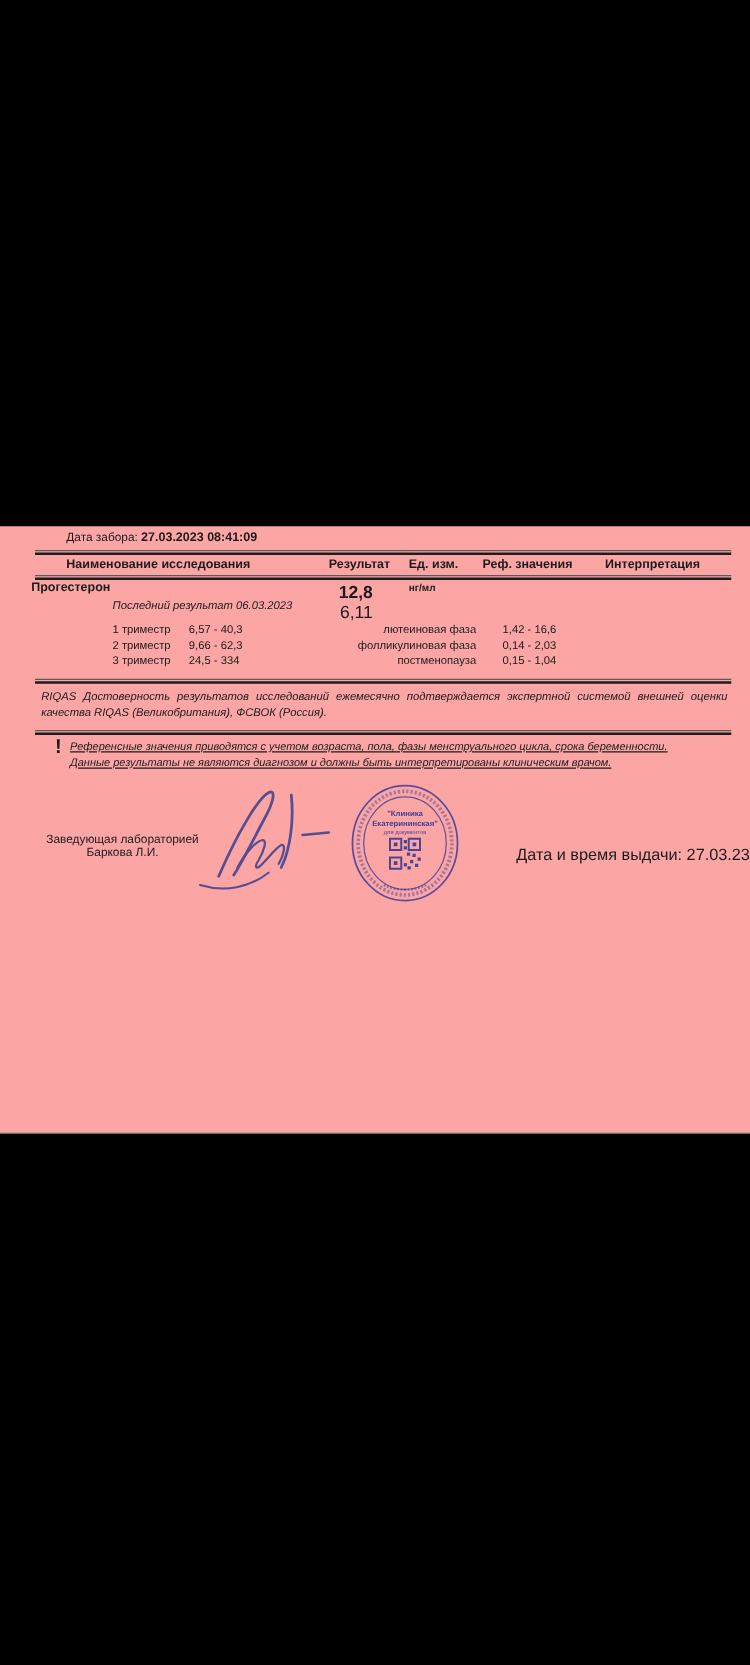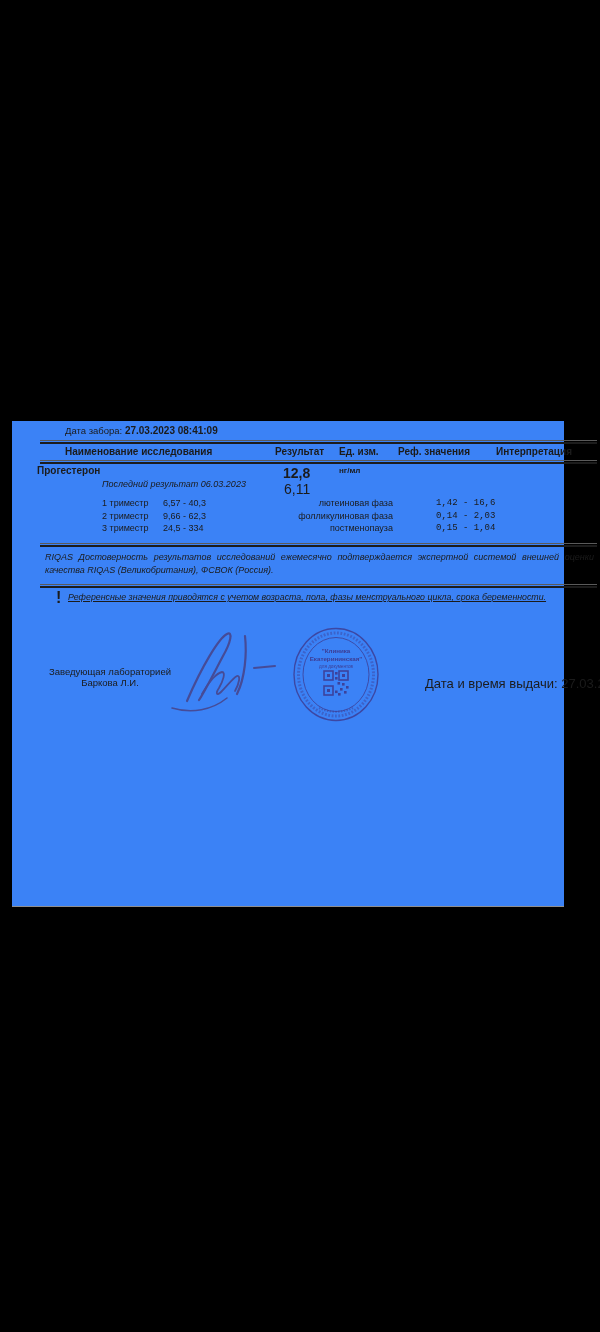--- a/index.html
+++ b/index.html
@@ -4,23 +4,22 @@
 <style>
   html,body{margin:0;padding:0;}
   body{
     width:600px;height:1332px;background:#000;overflow:hidden;position:relative;
     font-family:"Liberation Sans", sans-serif;color:#1b1b1b;
   }
   .letterbox{position:absolute;left:0;width:600px;background:#000;}
   #letterbox-top{top:0;height:421px;}
   #letterbox-bottom{top:907px;height:425px;}
   .page{
-    position:absolute;left:0;top:421px;width:552px;height:485px;background:#3b82f6;
+    position:absolute;left:0;top:421px;width:600px;height:485px;background:#fca5a5;
     border-bottom:1px solid #8f8f8f;
-    margin-left:12px;
   }
   .abs{position:absolute;white-space:nowrap;}
   
   .rule{position:absolute;left:28px;width:557px;height:1px;
         border-top:1px solid #5a5a5a;border-bottom:2px solid #1c1c1c;}
   .rule1{top:19px;} .rule2{top:39px;} .rule3{top:122px;} .rule4{top:163px;}
 
   .date-line{top:4px;left:53px;font-size:9.5px;}
   .date-line .val{font-weight:bold;font-size:10px;}
 
@@ -33,21 +32,21 @@
   .unit{top:45px;left:327px;font-weight:bold;font-size:8px;}
 
   .prev-label{top:58px;left:90px;font-style:italic;font-size:9px;}
   .prev-val{top:60px;left:272px;font-size:14px;}
 
   .ref-row{font-size:9px;}
   .ref-r0{top:77px;} .ref-r1{top:89.5px;} .ref-r2{top:102px;}
   .tri-label{position:absolute;left:90px;}
   .tri-range{position:absolute;left:151px;}
   .phase-label{position:absolute;left:240px;width:141px;text-align:right;}
-  .phase-range{position:absolute;left:424px;font-family:Liberation Mono, monospace;}
+  .phase-range{position:absolute;left:402px;}
 
   .riqas{top:130px;left:33px;width:549px;font-style:italic;font-size:9px;
          line-height:13px;text-align:justify;white-space:normal;}
 
   .warn-mark{top:169px;left:44px;font-weight:bold;font-size:16px;line-height:16px;}
   .warn-line{left:56px;font-style:italic;font-size:8.8px;text-decoration:underline;}
   .warn-1{top:171px;} .warn-2{top:184px;}
 
   .signatory{top:246px;left:28px;width:140px;text-align:center;font-size:9.5px;
              line-height:10.5px;white-space:normal;}
@@ -106,20 +105,21 @@
   </div>
 
   <div class="rule rule3"></div>
 
   <div class="abs riqas">RIQAS Достоверность результатов исследований ежемесячно подтверждается экспертной системой внешней оценки качества RIQAS (Великобритания), ФСВОК (Россия).</div>
 
   <div class="rule rule4"></div>
 
   <div class="abs warn-mark">!</div>
   <div class="abs warn-line warn-1">Референсные значения приводятся с учетом возраста, пола, фазы менструального цикла, срока беременности.</div>
+  <div class="abs warn-line warn-2">Данные результаты не являются диагнозом и должны быть интерпретированы клиническим врачом.</div>
 
   <div class="abs signatory">
     <div>Заведующая лабораторией</div>
     <div>Баркова Л.И.</div>
   </div>
 
   <svg class="sig-svg" width="130" height="90" viewBox="0 0 130 90">
     <g fill="none" stroke="#47478f" stroke-linecap="round" opacity="0.92">
       <path d="M30,75 C45,40 62,12 70,8 C76,5 74,16 66,30 C58,45 48,65 42,74" stroke-width="2.2"></path>
       <path d="M45,68 C52,55 60,47 65,46 C69,46 66,55 62,62 C58,68 60,70 64,66 C70,60 76,52 80,50 C84,49 82,58 78,65" stroke-width="1.8"></path>

